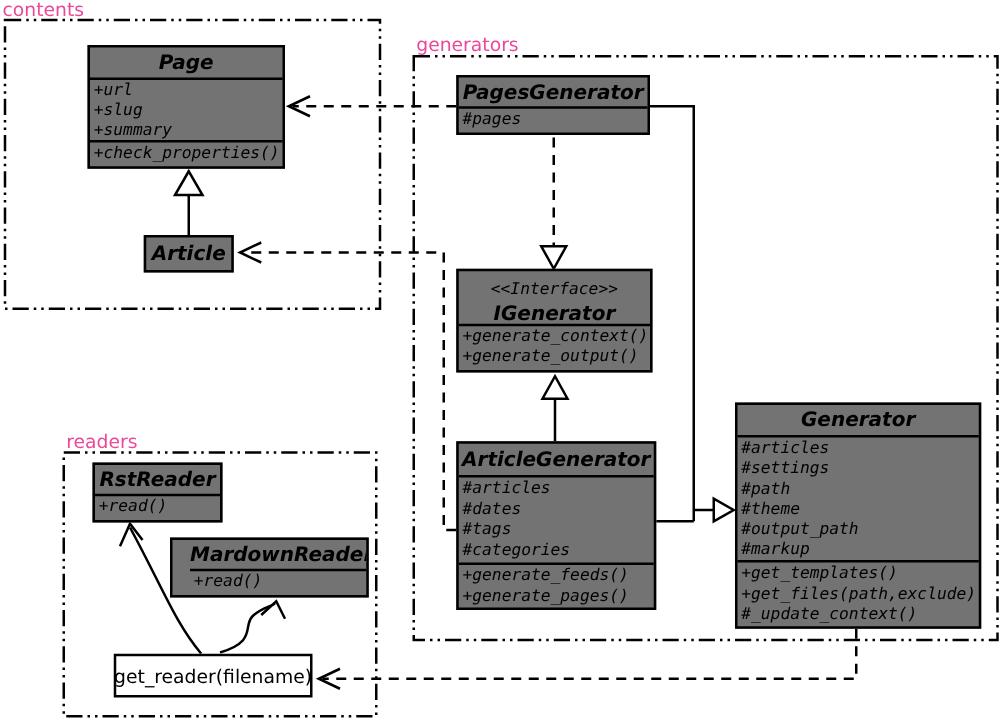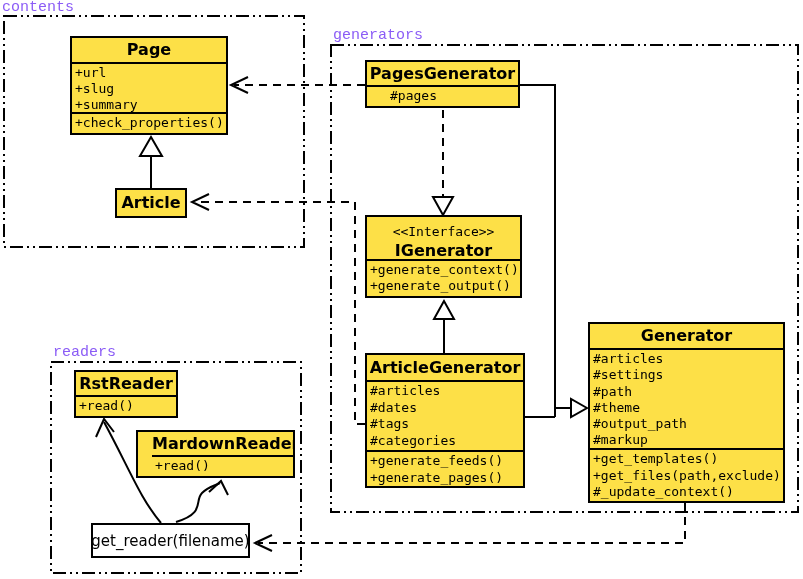--- a/index.html
+++ b/index.html
@@ -3,24 +3,24 @@
 <meta charset="utf-8">
 <style>
   html,body{margin:0;padding:0;background:#ffffff;}
   #stage{
     position:relative;width:803px;height:579px;background:#ffffff;
     font-family:"DejaVu Sans","Liberation Sans",sans-serif;color:#000;
     overflow:hidden;
   }
   #connectors{position:absolute;left:0;top:0;width:803px;height:579px;}
   .pkg-label{
-    position:absolute;font-size:15px;line-height:16px;color:#8b5cf6;white-space:nowrap;font-family:Liberation Mono, monospace;
+    position:absolute;font-size:15px;line-height:16px;color:#ec4899;white-space:nowrap;
   }
   .uml-box{
-    position:absolute;box-sizing:border-box;border:2px solid #000;background:#fde047;
+    position:absolute;box-sizing:border-box;border:2px solid #000;background:#737373;font-style:italic;
   }
   .uml-title{
     box-sizing:border-box;font-weight:bold;font-size:16px;text-align:center;
     border-bottom:2px solid #000;white-space:nowrap;overflow:hidden;
   }
   .uml-title.noline{border-bottom:none;}
   .stereotype{
     font-family:"DejaVu Sans Mono","Liberation Mono",monospace;font-weight:normal;
     font-size:13px;line-height:17px;padding-top:6px;
   }
@@ -112,21 +112,21 @@
       <div class="uml-line">+check_properties()</div>
     </div>
   </div>
 
   <div class="uml-box" style="left:115px;top:188px;width:72px;height:30px;">
     <div class="uml-title noline" style="height:26px;line-height:25px;">Article</div>
   </div>
 
   <div class="uml-box" style="left:365px;top:60px;width:155px;height:48px;">
     <div class="uml-title" style="height:25px;line-height:23px;">PagesGenerator</div>
-    <div class="uml-sec" style="height:19px;margin-left:20px;">
+    <div class="uml-sec" style="height:19px;">
       <div class="uml-line">#pages</div>
     </div>
   </div>
 
   <div class="uml-box" style="left:365px;top:215px;width:157px;height:83px;">
     <div class="uml-title" style="height:44px;">
       <div class="stereotype">&lt;&lt;Interface&gt;&gt;</div>
       <div class="title-text">IGenerator</div>
     </div>
     <div class="uml-sec" style="height:35px;">

